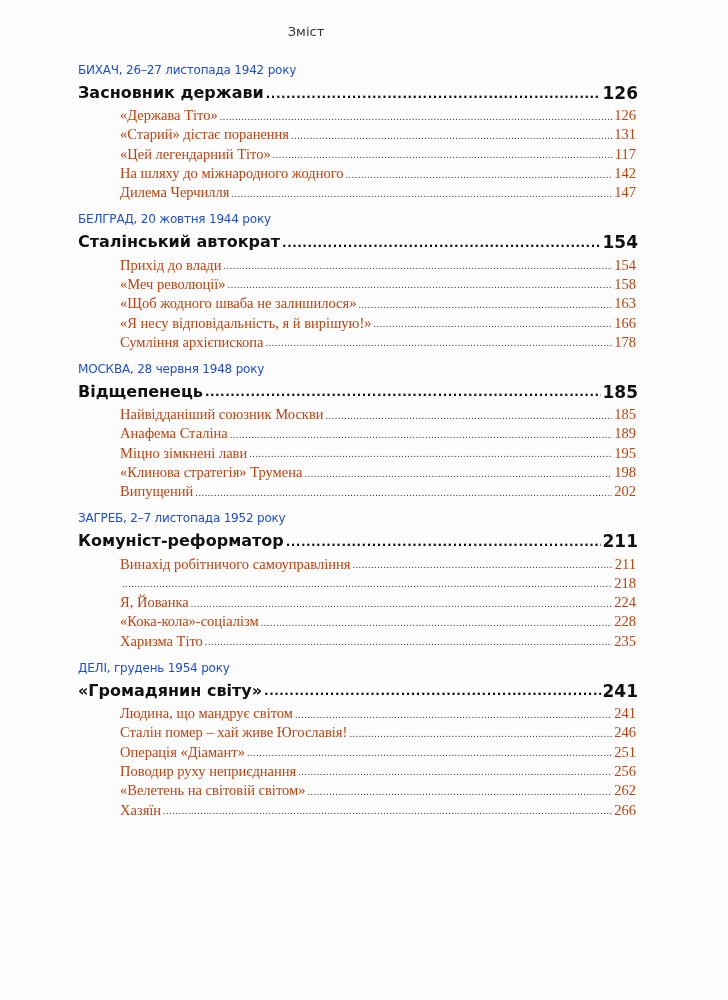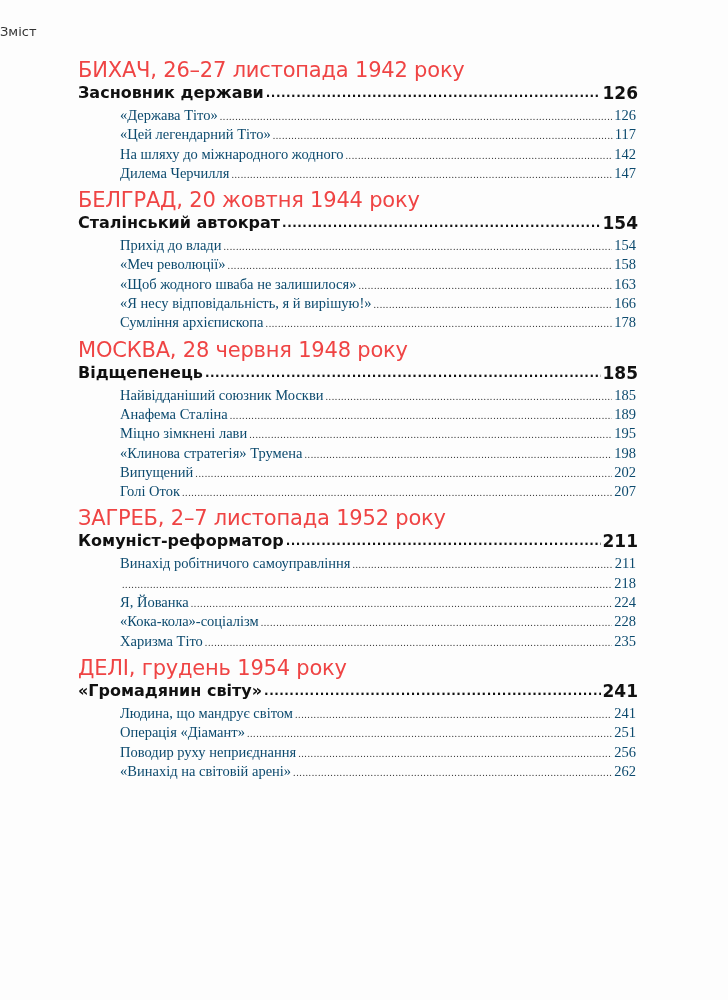--- a/index.html
+++ b/index.html
@@ -1,46 +1,46 @@
 <!DOCTYPE html>
 <html><head>
 <meta charset="utf-8">
 <style>
   html, body { margin: 0; padding: 0; }
   body {
     width: 728px; height: 1000px; background: #fdfdfd; color: #1a1a1a;
     position: relative; overflow: hidden;
   }
   .page-header {
-    position: absolute; top: 24px; left: 0; width: 612px; 
+    position: absolute; top: 24px; left: 0; width: 612px; text-align: center;
     font-family: "DejaVu Sans", sans-serif; font-size: 13px; color: #333;
   }
   .toc { position: absolute; left: 78px; width: 560px; top: 58px; }
   .section { margin-bottom: 0; }
   .city {
-    font-family: "DejaVu Sans", sans-serif; font-size: 21px; color: #ef4444;
+    font-family: "DejaVu Sans", sans-serif; font-size: 12px; color: #1d4ed8;
     height: 24px; line-height: 24px; white-space: nowrap; letter-spacing: -0.2px;
   }
   .chapter {
-    display: flex; align-items: flex-end; height: 22px; line-height: 22px;
+    display: flex; align-items: center; height: 22px; line-height: 22px;
     font-family: "DejaVu Sans", sans-serif; font-weight: bold; font-size: 16px; color: #111;
   }
   .chapter .leader, .item .leader {
     flex: 1; overflow: hidden; white-space: nowrap; margin: 0 2px;
   }
   .chapter .leader::after {
     content: "................................................................................................................................................................";
     font-weight: bold; letter-spacing: 0.5px; font-size: 12px;
   }
   .chapter .title { white-space: nowrap; }
   .chapter .page { white-space: nowrap; font-size: 17px; }
   .items { padding-left: 42px; padding-right: 2px; margin-top: 2px; margin-bottom: 5px; }
   .item {
-    display: flex; align-items: flex-start; height: 19.3px; line-height: 19px;
-    font-family: "Liberation Serif", serif; font-size: 14.5px; color: #0c4a6e;
+    display: flex; align-items: center; height: 19.3px; line-height: 19px;
+    font-family: "Liberation Serif", serif; font-size: 14.5px; color: #c2410c;
   }
   .item .title { white-space: nowrap; }
   .item .page { white-space: nowrap; }
   .item .leader::after {
     content: "................................................................................................................................................................................................";
     font-size: 10px; letter-spacing: 0.6px; color: #333;
   }
 </style>
 </head>
 <body>
@@ -56,20 +56,25 @@
       <span class="leader"></span>
       <span class="page">126</span>
     </div>
     <div class="items">
       <div class="item">
           <span class="title">«Держава Тіто»</span>
           <span class="leader"></span>
           <span class="page">126</span>
         </div>
       <div class="item">
+          <span class="title">«Старий» дістає поранення</span>
+          <span class="leader"></span>
+          <span class="page">131</span>
+        </div>
+      <div class="item">
           <span class="title">«Цей легендарний Тіто»</span>
           <span class="leader"></span>
           <span class="page">117</span>
         </div>
       <div class="item">
           <span class="title">На шляху до міжнародного жодного</span>
           <span class="leader"></span>
           <span class="page">142</span>
         </div>
       <div class="item">
@@ -142,25 +147,20 @@
       <div class="item">
           <span class="title">«Клинова стратегія» Трумена</span>
           <span class="leader"></span>
           <span class="page">198</span>
         </div>
       <div class="item">
           <span class="title">Випущений</span>
           <span class="leader"></span>
           <span class="page">202</span>
         </div>
-      <div class="item">
-          <span class="title">Голі Оток</span>
-          <span class="leader"></span>
-          <span class="page">207</span>
-        </div>
     </div>
   </div>
 
   <div class="section">
     <div class="city">ЗАГРЕБ, 2–7 листопада 1952 року</div>
     <div class="chapter">
       <span class="title">Комуніст-реформатор</span>
       <span class="leader"></span>
       <span class="page">211</span>
     </div>
@@ -199,30 +199,40 @@
       <span class="leader"></span>
       <span class="page">241</span>
     </div>
     <div class="items">
       <div class="item">
           <span class="title">Людина, що мандрує світом</span>
           <span class="leader"></span>
           <span class="page">241</span>
         </div>
       <div class="item">
+          <span class="title">Сталін помер – хай живе Югославія!</span>
+          <span class="leader"></span>
+          <span class="page">246</span>
+        </div>
+      <div class="item">
           <span class="title">Операція «Діамант»</span>
           <span class="leader"></span>
           <span class="page">251</span>
         </div>
       <div class="item">
           <span class="title">Поводир руху неприєднання</span>
           <span class="leader"></span>
           <span class="page">256</span>
         </div>
       <div class="item">
-          <span class="title">«Винахід на світовій арені»</span>
+          <span class="title">«Велетень на світовій світом»</span>
           <span class="leader"></span>
           <span class="page">262</span>
         </div>
+      <div class="item">
+          <span class="title">Хазяїн</span>
+          <span class="leader"></span>
+          <span class="page">266</span>
+        </div>
     </div>
   </div>
 
 </div>
 
 </body></html>

